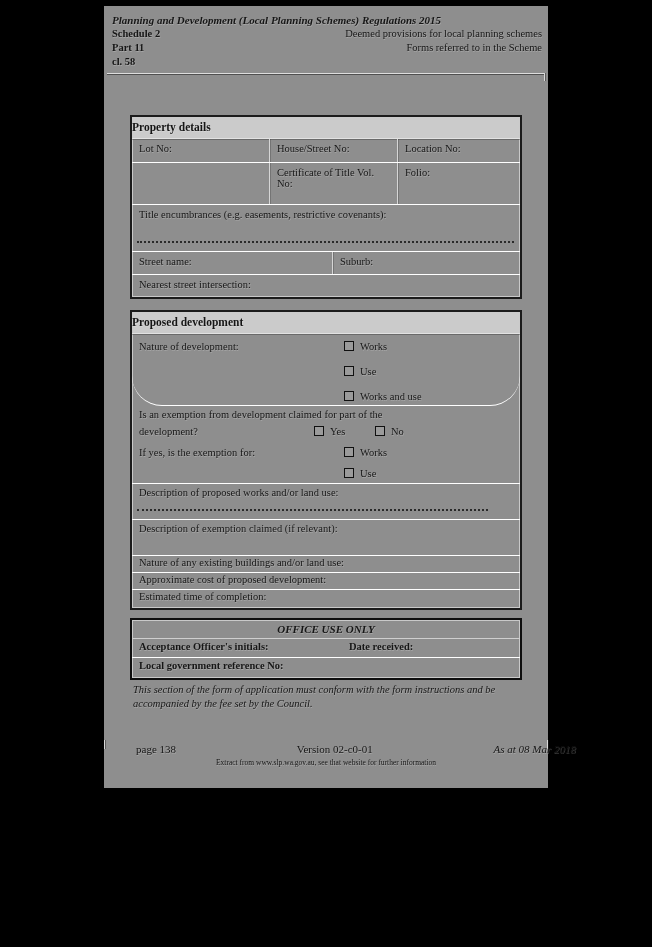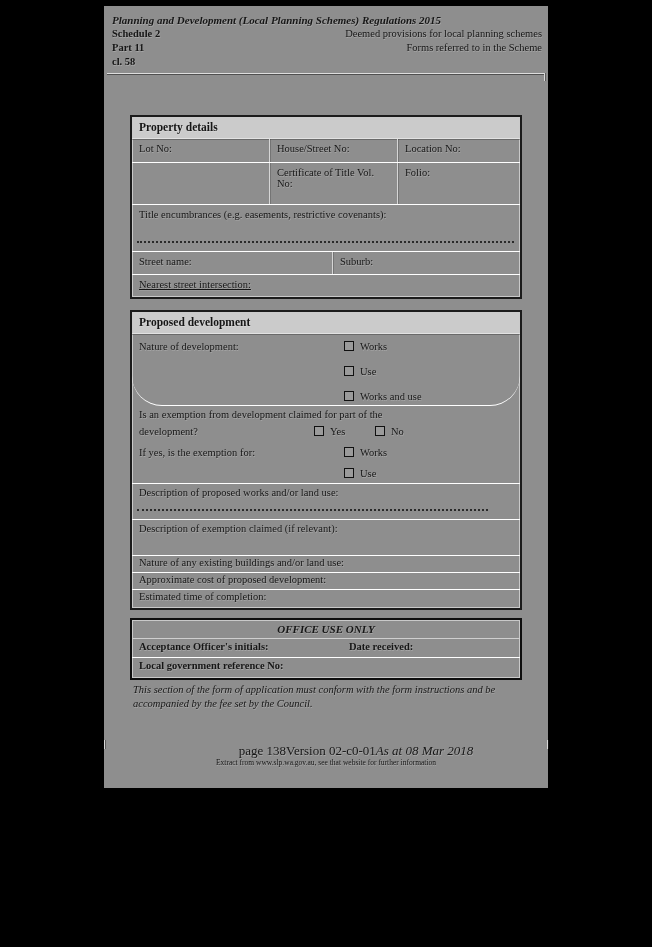--- a/index.html
+++ b/index.html
@@ -24,38 +24,38 @@
   .tickv{width:1px;background:#d9d9d9;box-shadow:1px 0 0 rgba(30,30,30,.45);}
   
   .tbl{
     background:transparent;border:2px solid #1b1b1b;
     box-shadow:inset 0 0 0 1px #c9c9c9;
     box-sizing:border-box;font-size:10.5px;
   }
   .t-head{
     height:22px;line-height:21px;background:#cbcbcb;
     border-bottom:1px solid #e2e2e2;box-shadow:0 1px 0 rgba(40,40,40,.35);
-    font-weight:bold;font-size:11.5px;padding-left:7px;box-sizing:border-box;
+    font-weight:bold;font-size:11.5px;box-sizing:border-box;
   }
   .t-row{position:relative;box-sizing:border-box;border-bottom:1px solid #ffffff;}
   .t-row:last-child{border-bottom:none;}
   .cell{position:absolute;top:0;bottom:0;box-sizing:border-box;padding:4px 0 0 7px;}
   .vsep{position:absolute;top:0;bottom:0;width:1px;background:#d6d6d6;box-shadow:1px 0 0 rgba(40,40,40,.25);}
   .dotline{position:absolute;height:0;border-bottom:2px dotted #2a2a2a;}
   .cbx{
     display:inline-block;width:8px;height:8px;border:1.4px solid #101010;
     background:rgba(255,255,255,0.12);vertical-align:-1px;margin-right:6px;
   }
   .opt{white-space:nowrap;}
   
   #office{border:2.5px solid #0e0e0e;}
   #office .t-head2{height:18px;line-height:18px;text-align:center;font-weight:bold;font-style:italic;font-size:11px;border-bottom:1px solid #cfcfcf;}
   
   #note{font-style:italic;font-size:10.5px;line-height:14px;}
-  #footer{left:2px;top:737px;width:440px;display:flex;justify-content:center;font-size:13px;padding-left:30px;}
+  #footer{left:2px;top:737px;width:440px;display:flex;justify-content:space-between;font-size:11px;padding-left:30px;}
   #extract{left:0;top:752px;width:444px;text-align:center;font-size:7.5px;}
 </style>
 </head>
 <body>
 
 <div id="panel">
 
   <div id="hdr" class="abs txt">
     <div class="hdr-title">Planning and Development (Local Planning Schemes) Regulations 2015</div>
     <div class="hdr-row">
@@ -96,21 +96,21 @@
       <div class="dotline" style="left:5px;right:6px;bottom:8px;"></div>
     </div>
 
     <div class="t-row" style="height:23px;">
       <div class="cell" style="left:0;width:200px;">Street name:</div>
       <div class="vsep" style="left:200px;"></div>
       <div class="cell" style="left:201px;right:0;">Suburb:</div>
     </div>
 
     <div class="t-row" style="height:22px;">
-      <div class="cell" style="left:0;right:0;text-decoration:underline;">Nearest street intersection:</div>
+      <div class="cell" style="left:0;right:0;">Nearest street intersection:</div>
     </div>
   </div>
 
   <div class="abs tbl txt" style="left:26px;top:304px;width:392px;">
     <div class="t-head">Proposed development</div>
 
     <div class="t-row" style="height:72px;border-radius:30px;">
       <div class="abs" style="left:7px;top:7px;">Nature of development:</div>
       <div class="abs opt" style="left:212px;top:7px;">
         <span class="cbx"></span><span>Works</span>

